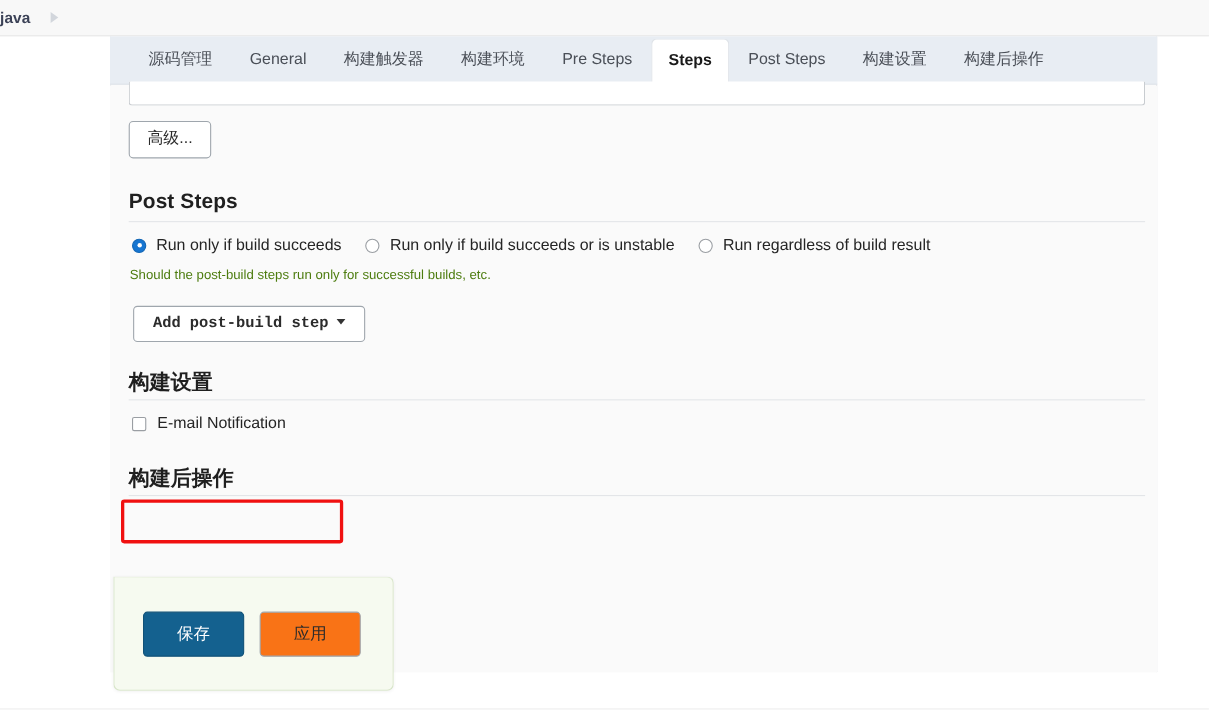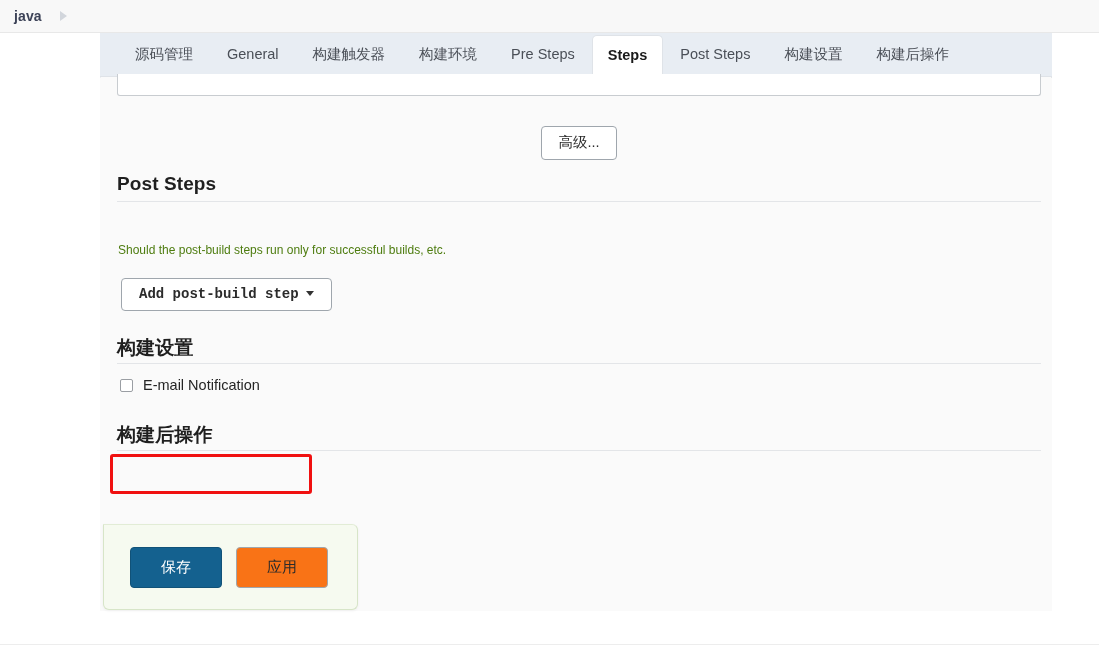--- a/index.html
+++ b/index.html
@@ -17,21 +17,21 @@
   
   .breadcrumb-bar {
     position: absolute;
     left: 0; top: 0;
     width: 1099px;
     height: 33px;
     background: #f8f8f8;
     border-bottom: 1px solid #e8e8e8;
     display: flex;
     align-items: center;
-    padding-left: 14px;
+    padding-left: 0;
   }
   .breadcrumb-item {
     font-size: 14px;
     font-weight: bold;
     color: #3c4257;
     letter-spacing: 0.1px;
   }
   .breadcrumb-caret {
     margin-left: 18px;
     width: 0; height: 0;
@@ -104,24 +104,24 @@
     width: 924px;
     height: 22px;
     background: #ffffff;
     border: 1px solid #c8ccd0;
     border-top: none;
     border-radius: 0 0 3px 3px;
   }
 
   .advanced-row {
     position: absolute;
-    left: 17px; top: 48px;
+    left: 17px; top: 32px;
     width: 924px;
     display: flex;
-    justify-content: center;
+    justify-content: flex-start;
   }
 
   .btn {
     font-family: "Liberation Sans", "DejaVu Sans", sans-serif;
     background: #ffffff;
     border: 1px solid #9fa6ad;
     border-radius: 4px;
     color: #2b2b2b;
     cursor: pointer;
     font-size: 14px;
@@ -221,21 +221,21 @@
     border: 3px solid #f01010;
     border-radius: 3px;
     pointer-events: none;
     z-index: 50;
   }
 
   
   .save-bar {
     position: absolute;
     left: 103px; top: 524px;
-    width: 255px; height: 86px;
+    width: 255px; height: 104px;
     background: #f6faf0;
     border: 1px solid #d7e5c8;
     border-top: 1px solid #e2ecd6;
     border-radius: 0 6px 6px 6px;
     z-index: 40;
     display: flex;
     align-items: center;
     padding-left: 26px;
     gap: 14px;
     box-shadow: 0 1px 3px rgba(0,0,0,0.05);
@@ -296,20 +296,30 @@
 
   <input class="cut-input" type="text" value="" style="">
 
   <div class="advanced-row">
     <button class="btn btn-advanced">高级...</button>
   </div>
 
   <div class="section-title" style="left:17px; top:95px;">Post Steps</div>
   <div class="section-rule" style="top:123px;"></div>
 
+  <div class="radio-row" style="top:137px;">
+    <span class="radio checked"></span>
+    <span class="radio-label">Run only if build succeeds</span>
+
+    <span class="radio"></span>
+    <span class="radio-label">Run only if build succeeds or is unstable</span>
+
+    <span class="radio"></span>
+    <span class="radio-label">Run regardless of build result</span>
+  </div>
 
   <div class="helper-text" style="top:165px;">Should the post-build steps run only for successful builds, etc.</div>
 
   <button class="btn btn-bold" style="position:absolute; left:21px; top:200px;font-family:Liberation Mono, monospace;">
     <span>Add post-build step</span><span class="caret-down"></span>
   </button>
 
   <div class="section-title" style="left:17px; top:257px;">构建设置</div>
   <div class="section-rule" style="top:285px;"></div>
 

